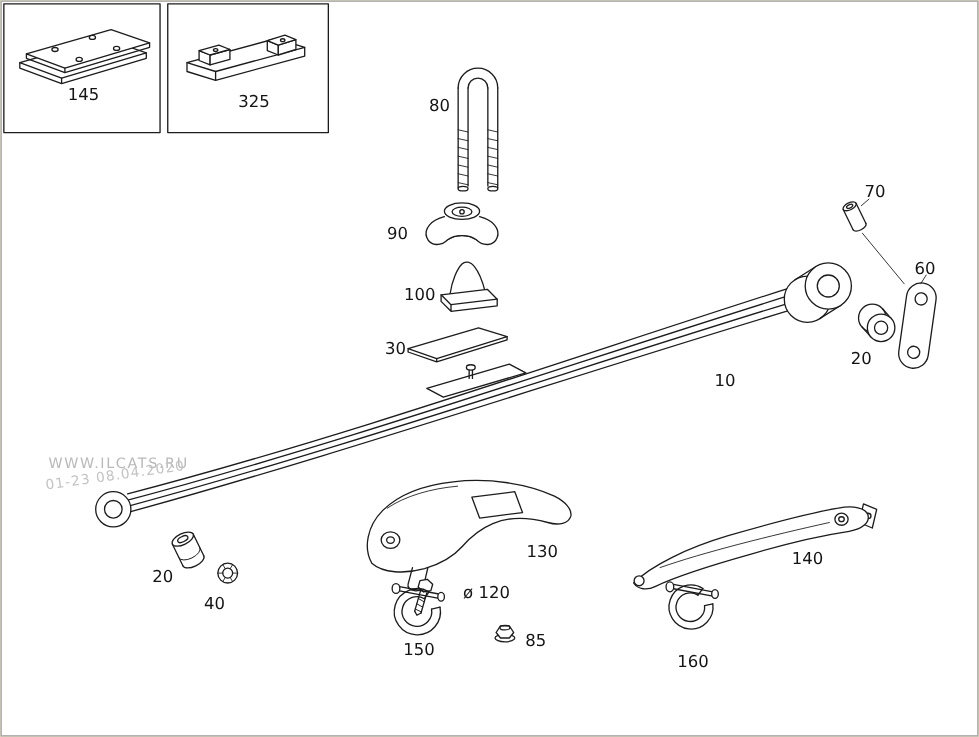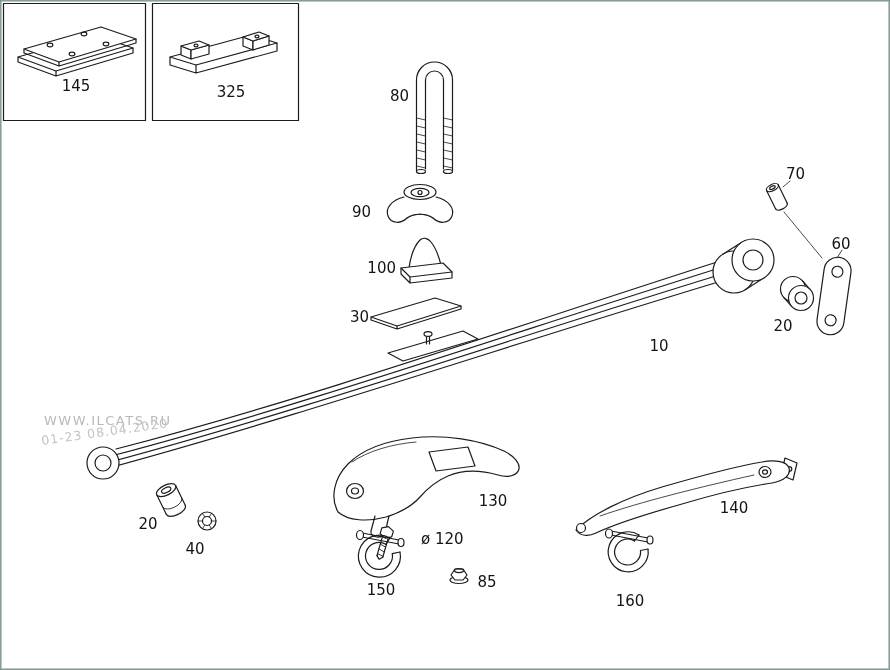--- a/index.html
+++ b/index.html
@@ -1,16 +1,16 @@
 <!DOCTYPE html>
 <html><head>
 <meta charset="utf-8">
 <style>
   html,body{margin:0;padding:0;background:#ffffff;}
-  #stage{position:relative;width:890px;height:670px;background:#0f766e;overflow:hidden;
+  #stage{position:relative;width:890px;height:670px;background:#fef9c3;overflow:hidden;
          font-family:"DejaVu Sans","Liberation Sans",sans-serif;}
   svg{display:block}
   .ln{fill:none;stroke:#1c1c1c;stroke-width:1.2;stroke-linecap:round;stroke-linejoin:round}
   .fw{fill:#ffffff;stroke:#1c1c1c;stroke-width:1.2;stroke-linejoin:round}
   .thin{stroke-width:0.8}
   .lbl{font-family:"DejaVu Sans","Liberation Sans",sans-serif;font-size:15px;fill:#141414}
   .wm{font-family:"DejaVu Sans","Liberation Sans",sans-serif;font-size:13px;fill:#b9b9b9;letter-spacing:1.5px}
   .wm2{font-family:"DejaVu Sans","Liberation Sans",sans-serif;font-size:12.5px;fill:#c3c3c3;letter-spacing:1px}
 </style>
 </head>

